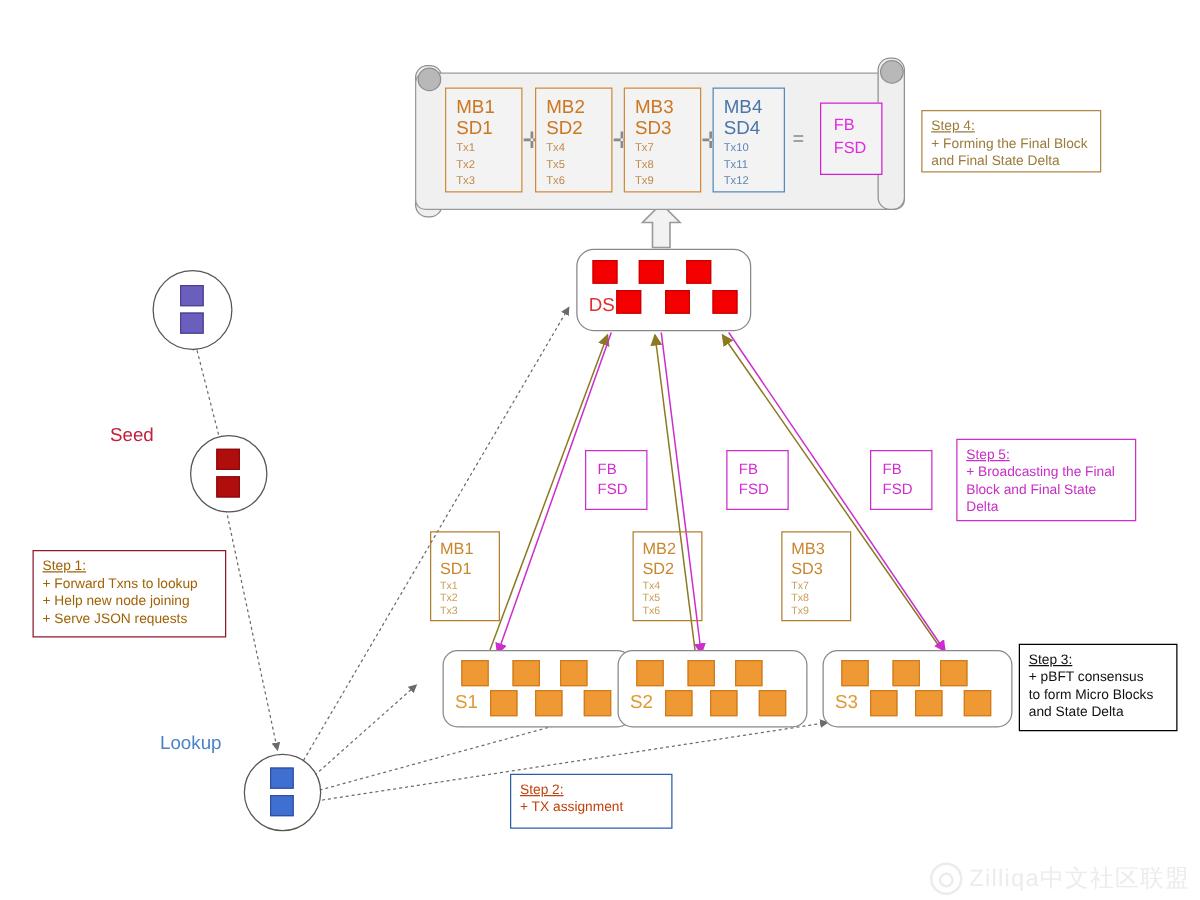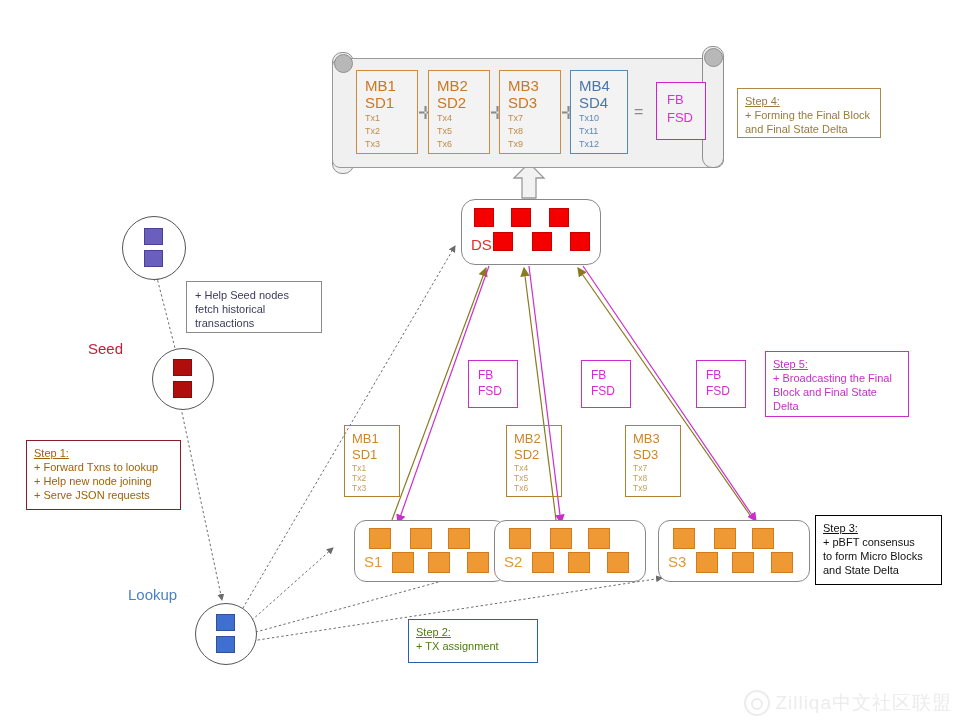--- a/index.html
+++ b/index.html
@@ -48,21 +48,21 @@
     box-sizing:border-box;padding:8px 0 0 10px;
   }
   .fb-card .fb-t{font-size:13px;color:#e22ae2;line-height:18px;}
 
   
   .step-box{position:absolute;box-sizing:border-box;padding:5px 7px;background:transparent;}
   .step-head{text-decoration:underline;font-size:11px;line-height:14px;}
   .step-line{font-size:11px;line-height:14px;}
 
   .step-box.s1{border:1px solid #8b1a2b;color:#a16207;}
-  .step-box.s2{border:1px solid #2b5fa8;color:#4d7c0f;}
+  .step-box.s2{border:1px solid #2b5fa8;color:#c2410c;}
   .step-box.s3{border:1px solid #000000;color:#111111;}
   .step-box.s4{border:1px solid #b08845;color:#9a7b3a;}
   .step-box.s5{border:1px solid #cc2ecc;color:#c62ec6;}
 
   .note-box{position:absolute;box-sizing:border-box;padding:6px 8px;
     border:1px solid #8a8a8a;color:#3b3b5c;font-size:11px;line-height:14px;background:transparent;}
 
   
   .ds-node{
     position:absolute;left:461px;top:199px;width:138px;height:64px;
@@ -219,25 +219,20 @@
     <div class="sq red" style="left:70px;top:32px;width:20px;height:19px;"></div>
     <div class="sq red" style="left:108px;top:32px;width:20px;height:19px;"></div>
     <div class="ds-label">DS</div>
   </div>
 
   <div class="circ" style="left:122px;top:216px;width:62px;height:62px;">
     <div class="sq purple" style="position:absolute;left:21px;top:11px;width:19px;height:17px;"></div>
     <div class="sq purple" style="position:absolute;left:21px;top:33px;width:19px;height:17px;"></div>
   </div>
 
-  <div class="note-box" style="left:186px;top:281px;width:136px;height:52px;">
-    <div>+ Help Seed nodes</div>
-    <div>fetch historical</div>
-    <div>transactions</div>
-  </div>
 
   <div class="lbl seed">Seed</div>
   <div class="circ" style="left:152px;top:348px;width:60px;height:60px;">
     <div class="sq dred" style="position:absolute;left:20px;top:10px;width:19px;height:17px;"></div>
     <div class="sq dred" style="position:absolute;left:20px;top:32px;width:19px;height:17px;"></div>
   </div>
 
   <div class="step-box s1" style="left:26px;top:440px;width:155px;height:70px;">
     <div class="step-head">Step 1:</div>
     <div class="step-line">+ Forward Txns to lookup</div>

